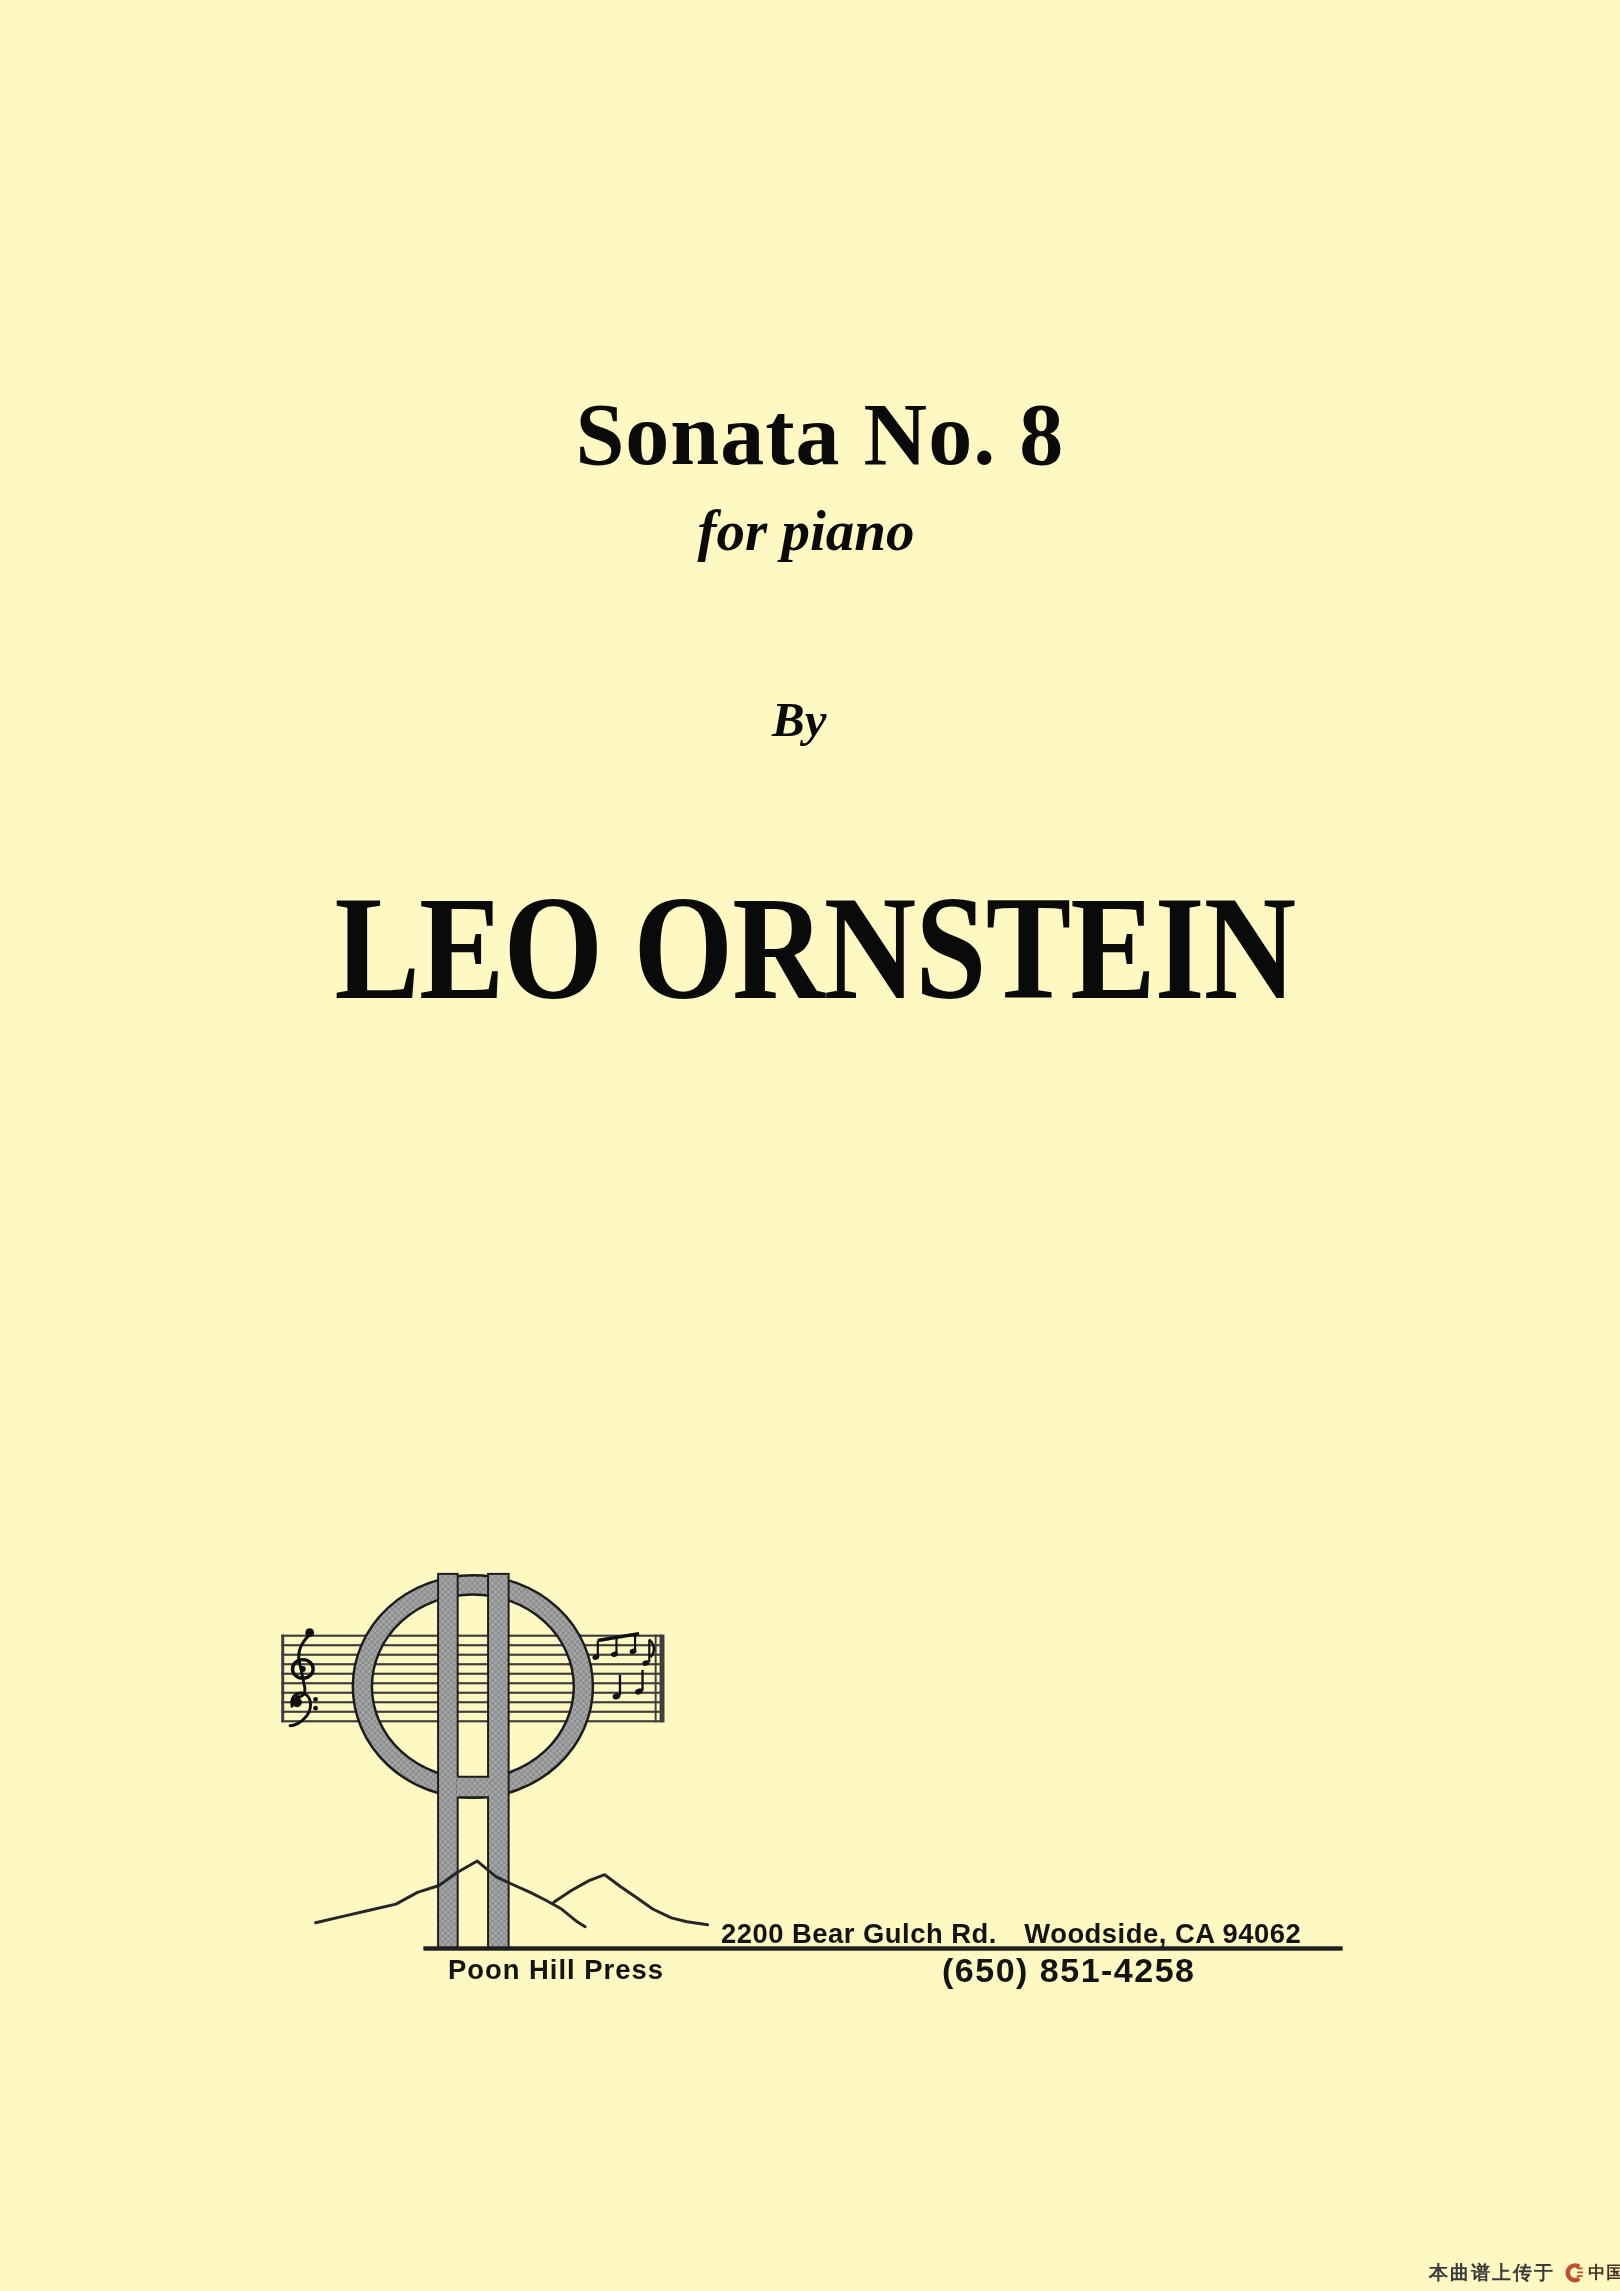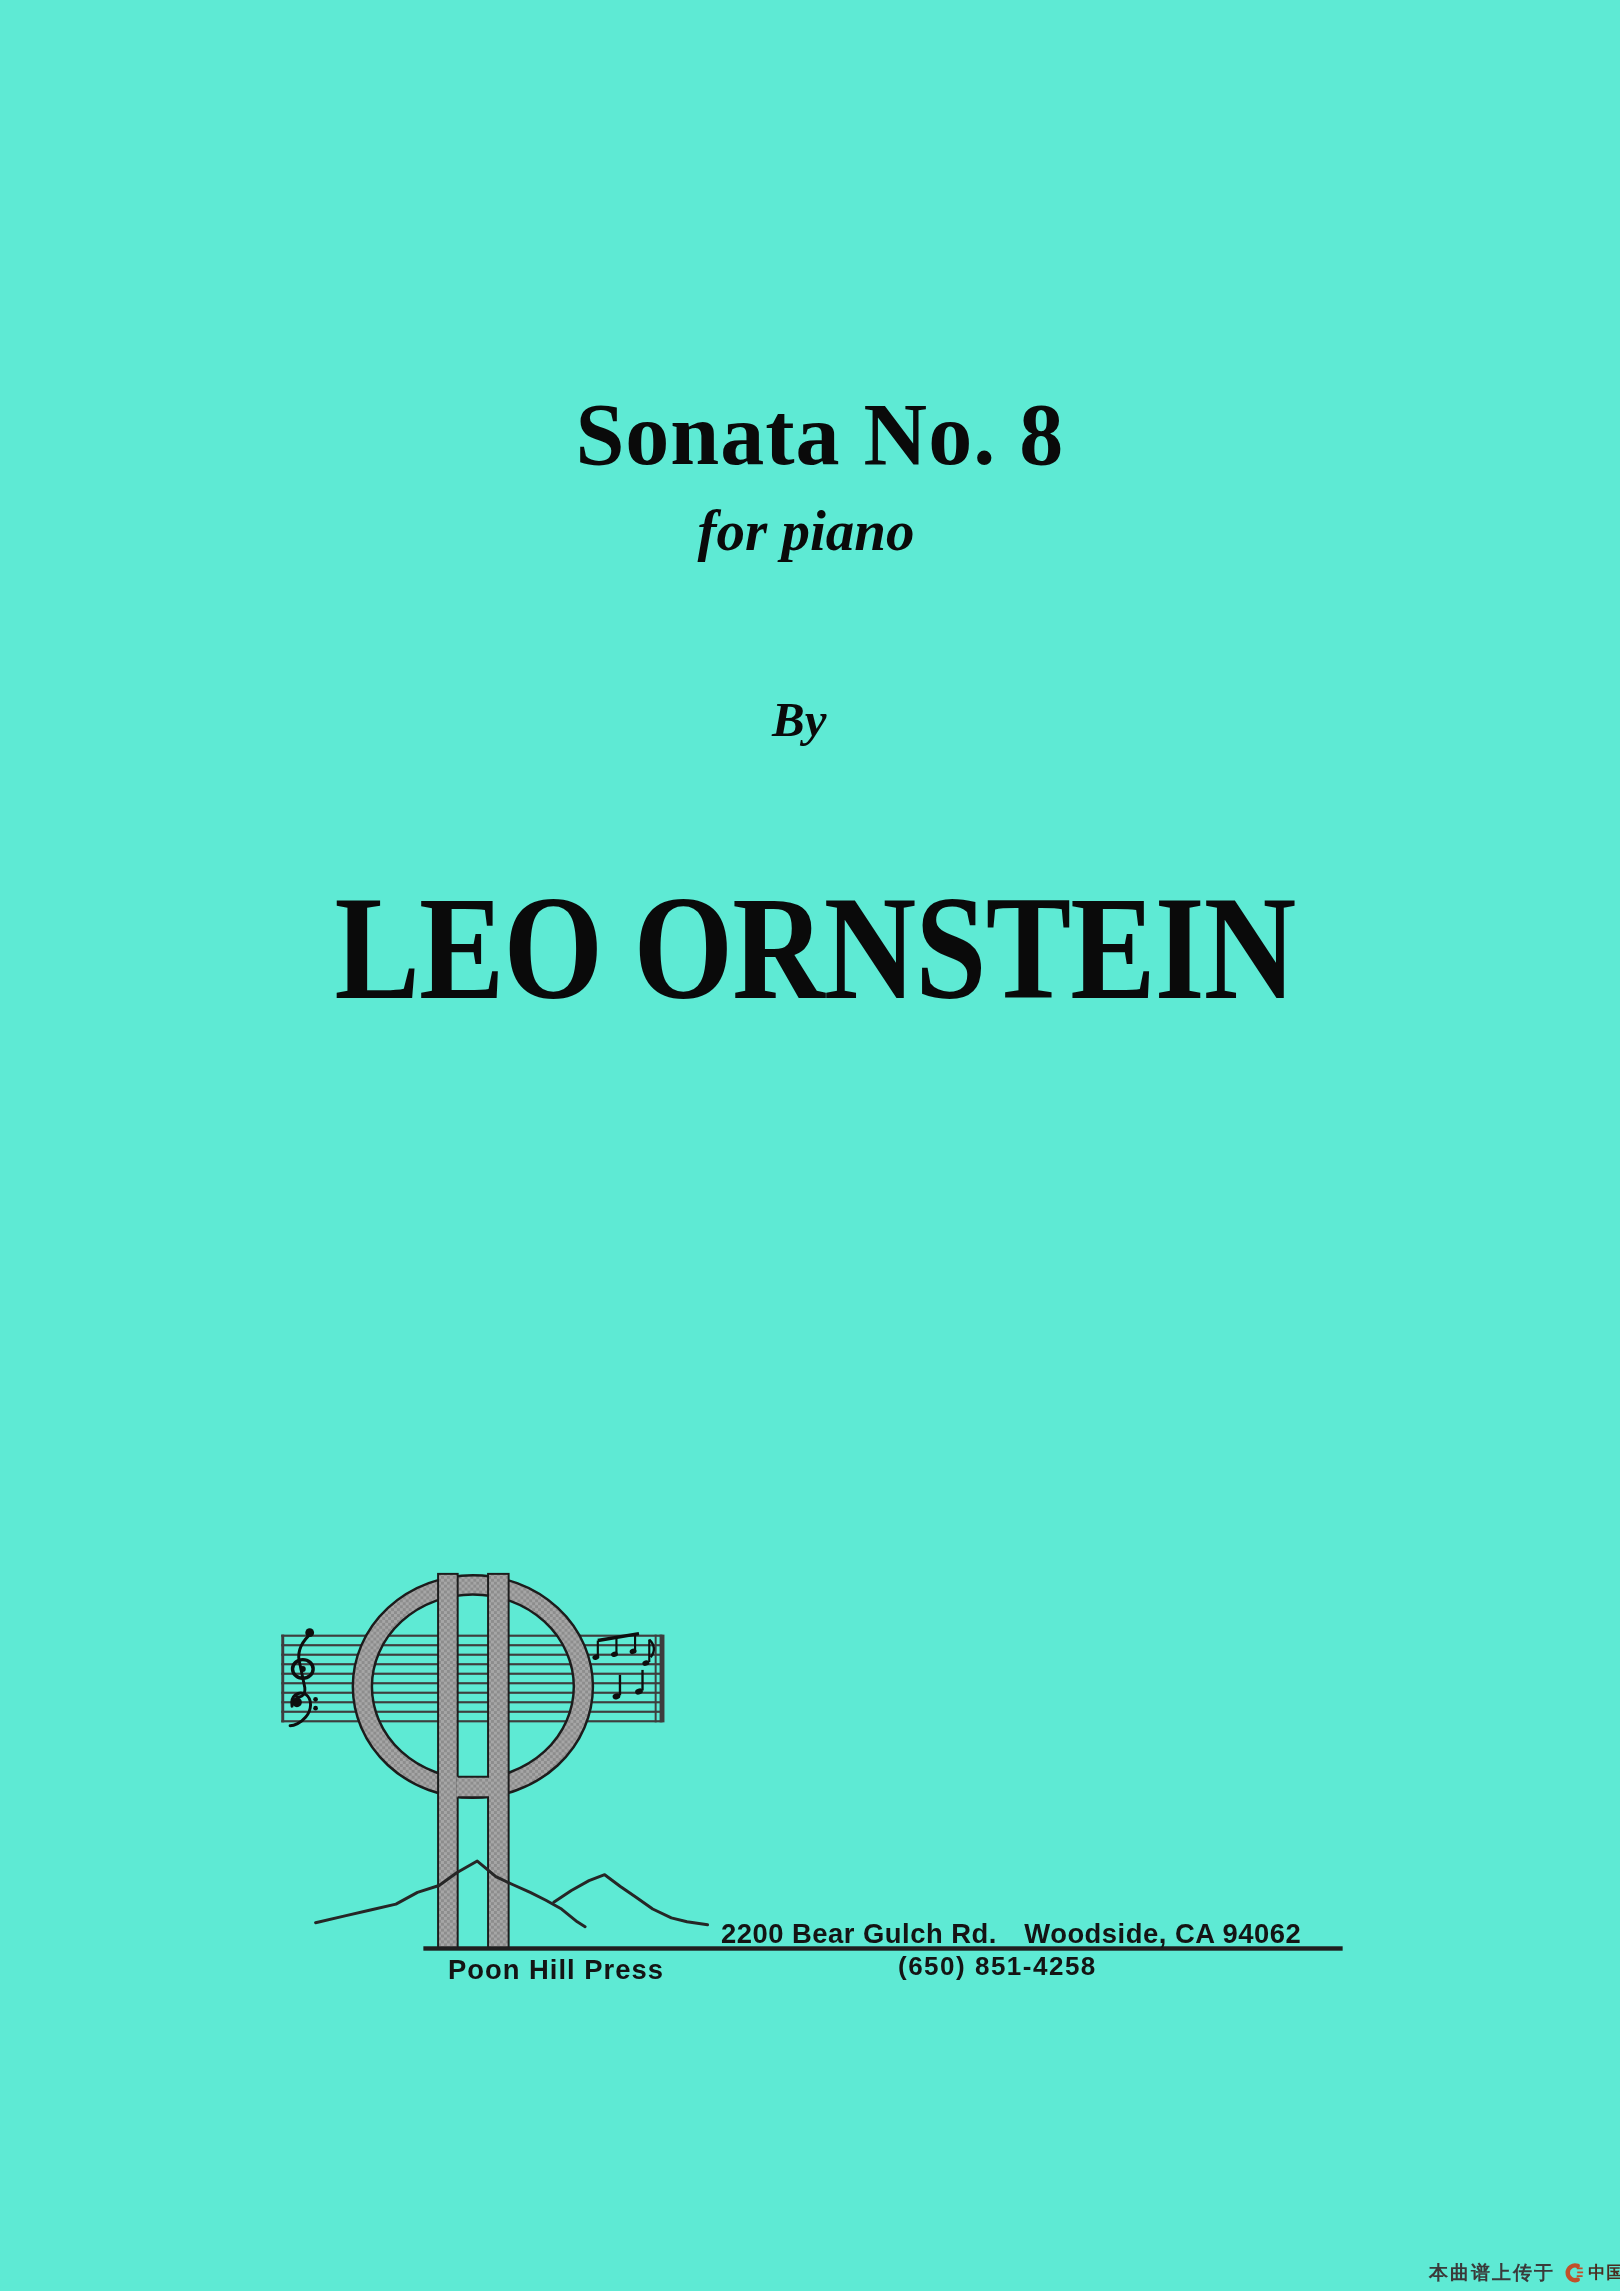--- a/index.html
+++ b/index.html
@@ -1,19 +1,19 @@
 <!DOCTYPE html>
 <html><head>
 <meta charset="utf-8">
 <style>
   html,body{margin:0;padding:0;background:#888;}
   .page{
     position:relative;
     width:1620px;height:2292px;
-    background:#5eead4;
+    background:#fef9c3;
     margin:0 auto;
     overflow:hidden;
     font-family:"Liberation Serif", serif;
     color:#0a0a0a;
   }
   .centered-line{
     position:absolute;left:0;right:0;
     text-align:center;line-height:1;white-space:nowrap;
   }
   .main-title{
@@ -37,21 +37,21 @@
   .logo-svg{position:absolute;left:0;top:1558px;}
   .pub-text{
     position:absolute;
     font-family:"Liberation Sans", sans-serif;
     font-weight:bold;color:#141414;
     line-height:1;white-space:nowrap;
   }
   .press-name{left:434px;top:1956px;font-size:27.4px;letter-spacing:1px;margin-left:14px;}
   .address-line{left:721px;top:1920px;font-size:27.4px;letter-spacing:0.5px;}
   .address-gap{display:inline-block;width:27.4px;}
-  .phone-line{left:898px;top:1953px;font-size:26px;letter-spacing:1.5px;}
+  .phone-line{left:942px;top:1953px;font-size:34px;letter-spacing:1.5px;}
   .watermark{
     position:absolute;left:1429px;top:2260px;height:25.5px;
     display:flex;align-items:center;
     font-family:"Liberation Sans", sans-serif;
     white-space:nowrap;
   }
   .wm-prefix{font-size:19px;font-weight:bold;color:#3a3a3a;letter-spacing:2px;}
   .wm-logo{margin:0 3.9px 0 7.8px;}
   .wm-site{font-size:17px;font-weight:bold;letter-spacing:1px;}
   .wm-site-cn{color:#4a2d20;}

